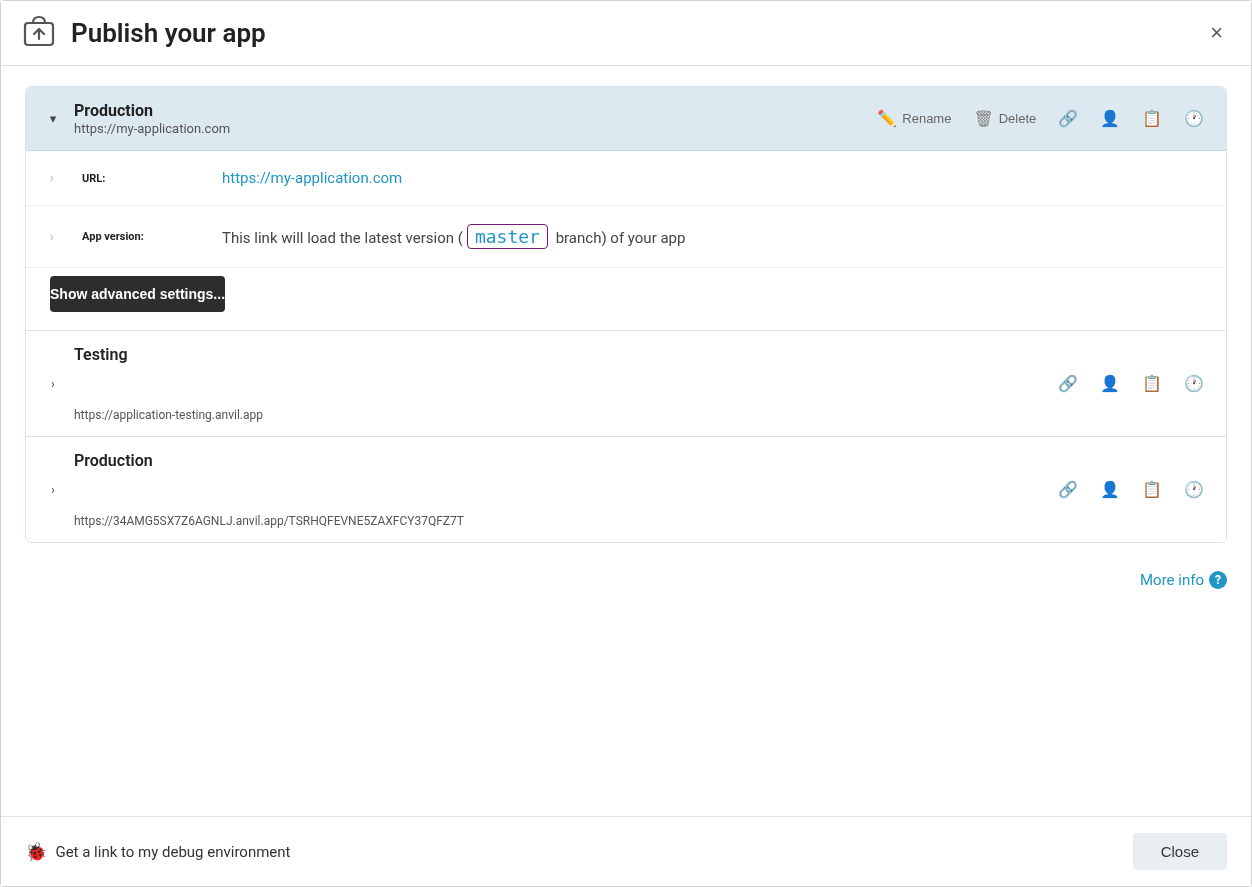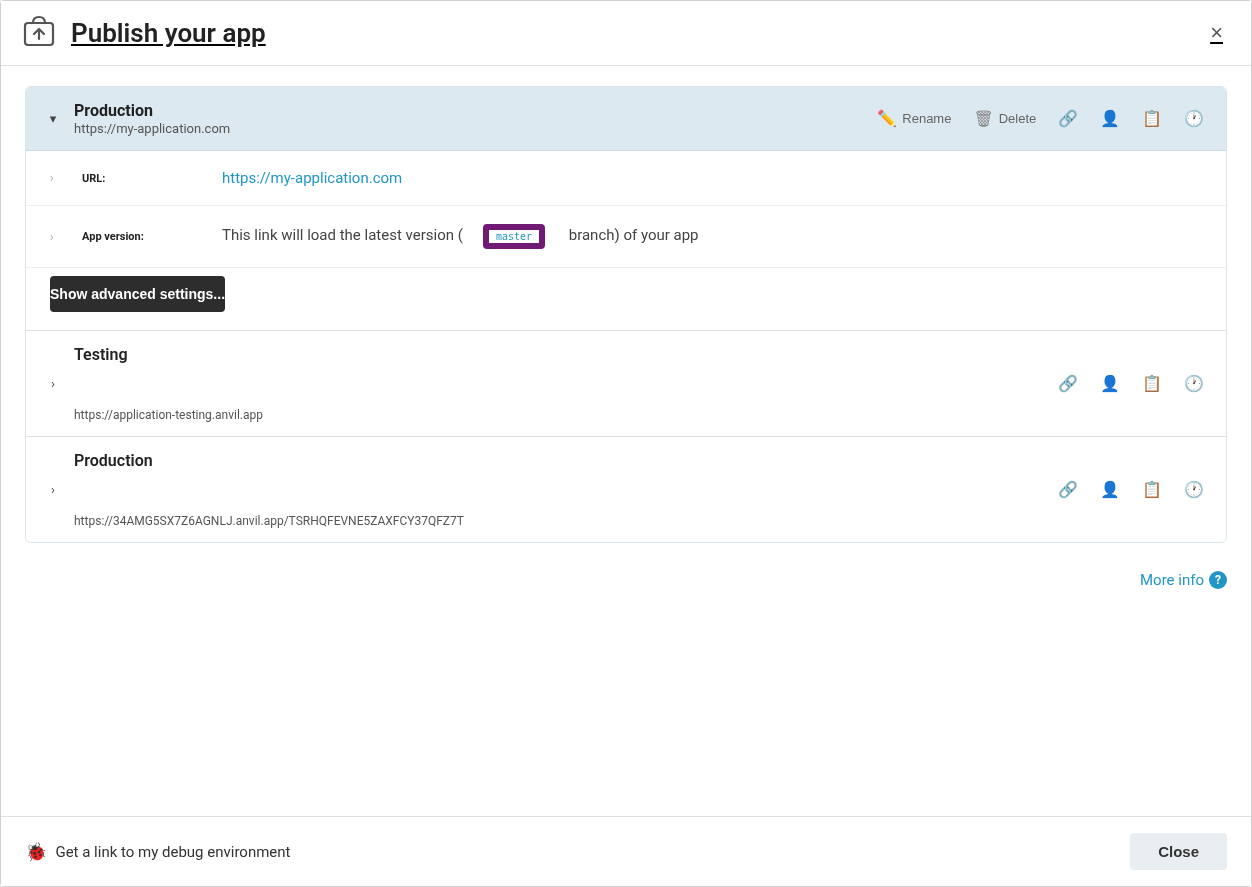--- a/index.html
+++ b/index.html
@@ -20,21 +20,20 @@
       display: flex;
       flex-direction: column;
       position: relative;
     }
     .dialog-header {
       display: flex;
       align-items: center;
       padding: 14px 20px;
       border-bottom: 1px solid #e0e0e0;
       background: #ffffff;
-      text-decoration: underline;
     }
     .dialog-header-icon {
       width: 36px;
       height: 36px;
       margin-right: 14px;
       color: #555;
     }
     .dialog-title {
       font-size: 26px;
       font-weight: 600;
@@ -142,27 +141,27 @@
     .row-value {
       font-size: 15px;
       color: #444;
     }
     .row-value a, .row-link {
       color: #2196c4;
       text-decoration: none;
     }
     .branch-badge {
       display: inline-block;
-      border: 6px solid #701a75;
+      border: 1px solid #701a75;
       border-radius: 4px;
       padding: 1px 7px;
       font-family: monospace;
-      font-size: 10px;
+      font-size: 18px;
       color: #2196c4;
-      margin: 0 20px;
+      margin: 0 4px;
     }
     .advanced-btn {
       background: #2d2d2d;
       color: #ffffff;
       border: none;
       border-radius: 4px;
       padding: 10px 0;
       font-size: 14px;
       font-weight: 600;
       cursor: pointer;
@@ -253,21 +252,21 @@
     .bug-icon {
       font-size: 18px;
       color: #333;
     }
     .close-footer-btn {
       background: #e8eef2;
       border: none;
       border-radius: 4px;
       padding: 10px 28px;
       font-size: 15px;
-      font-weight: 700;
+      font-weight: 400;
       color: #333;
       cursor: pointer;
       margin-left: 16px;
     }
     .icon-link { font-size: 16px; }
     .icon-download { font-size: 16px; }
     .icon-db { font-size: 16px; }
     .icon-clock { font-size: 16px; }
   </style>
 </head>

